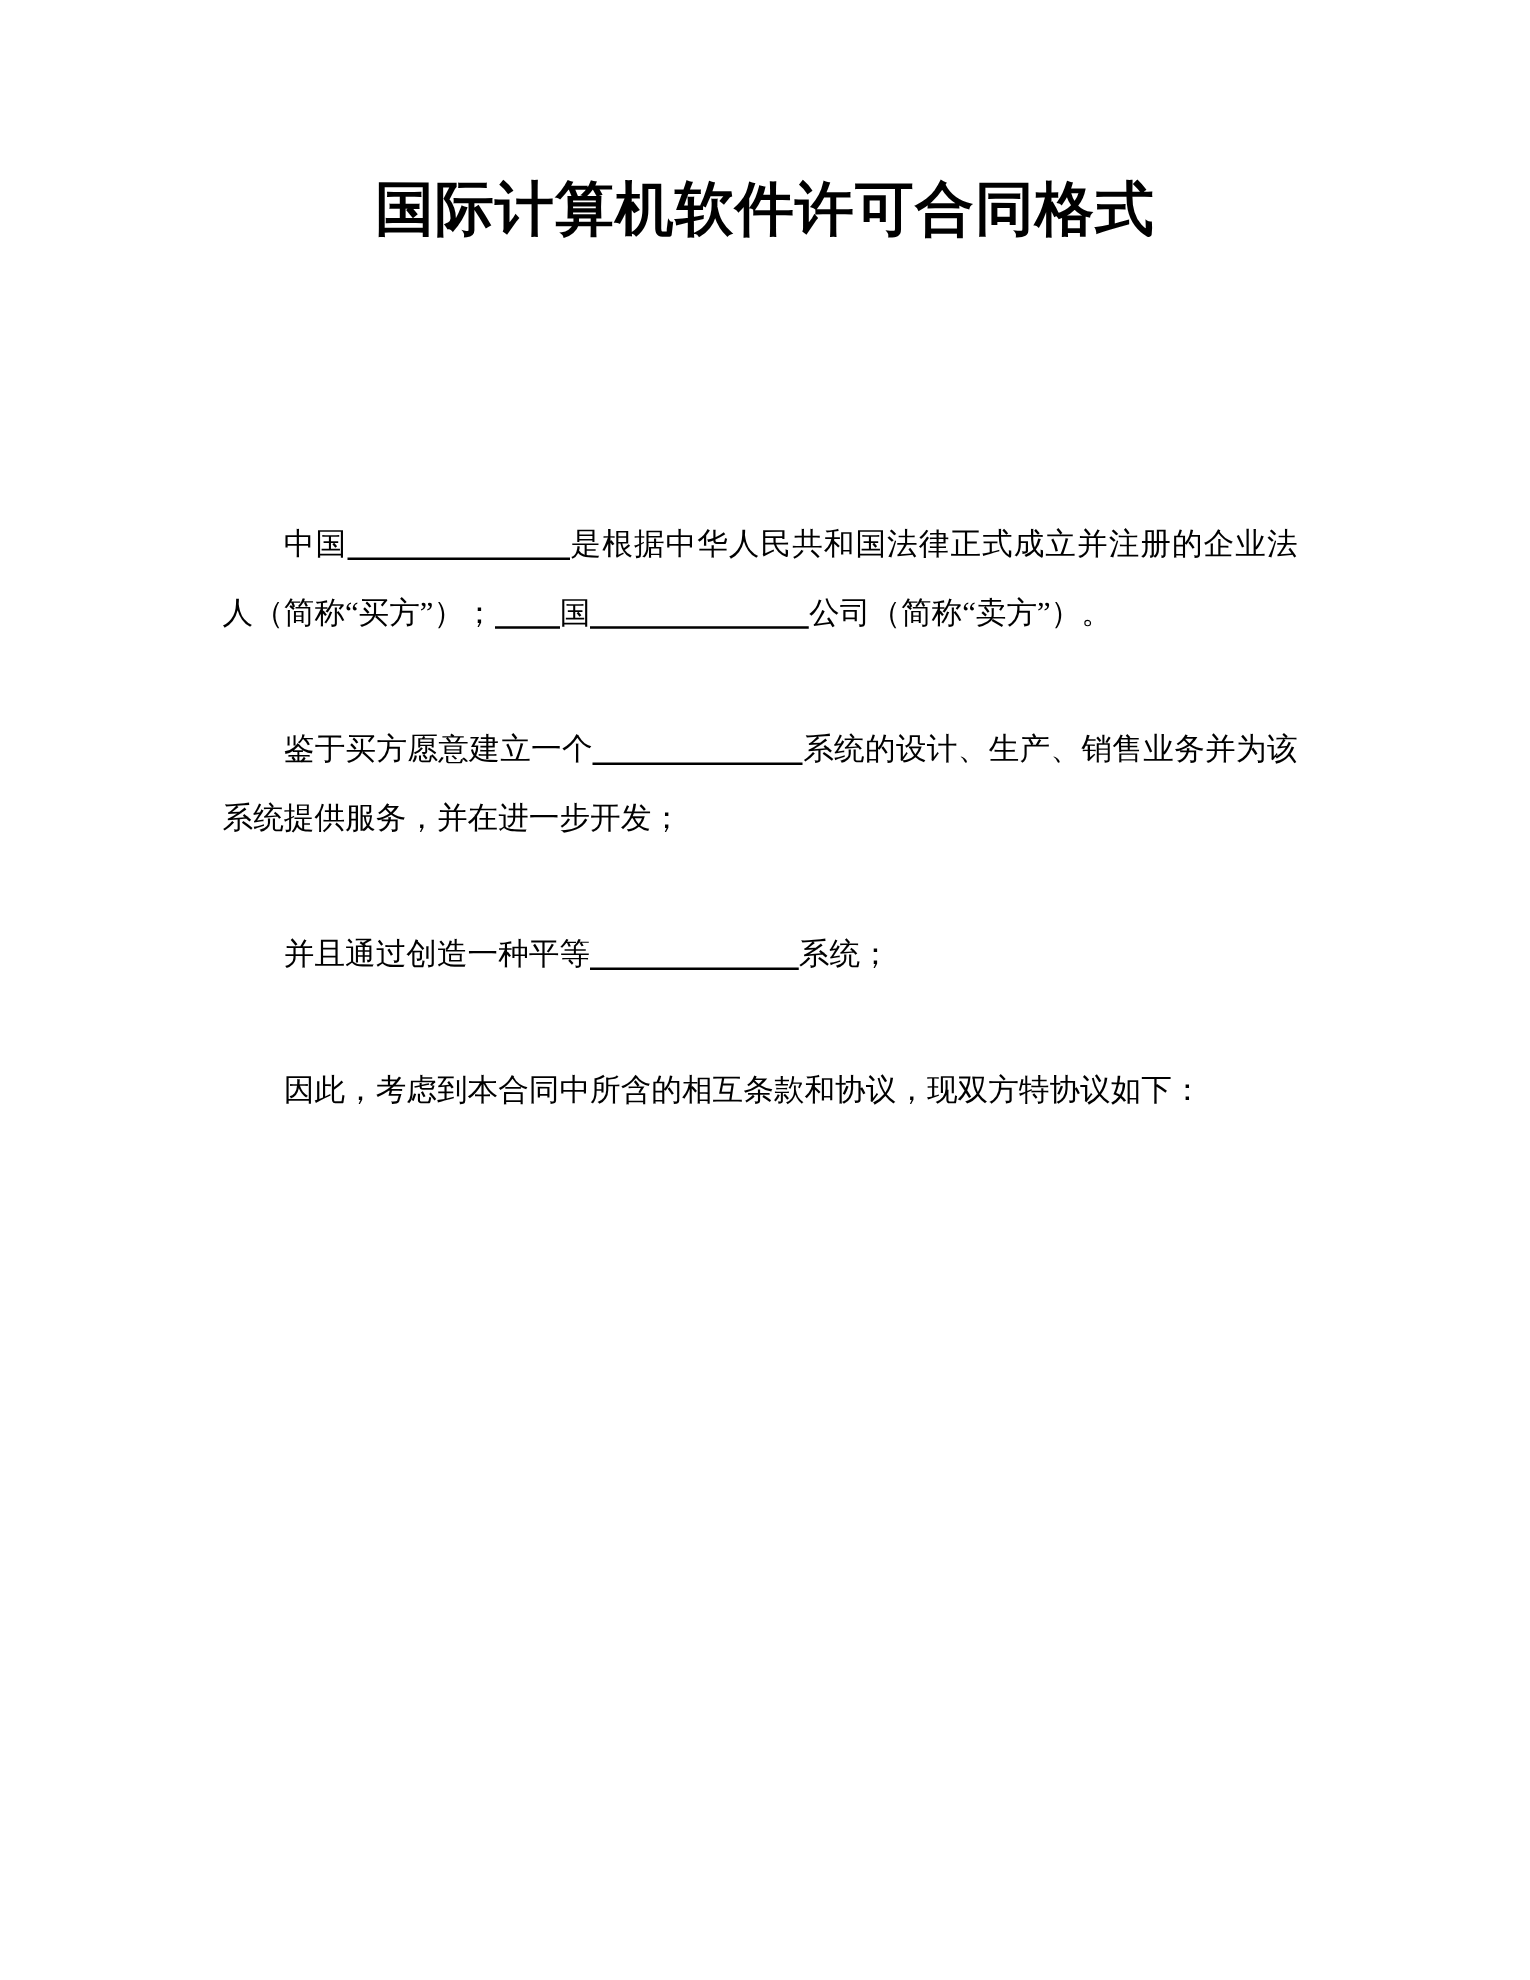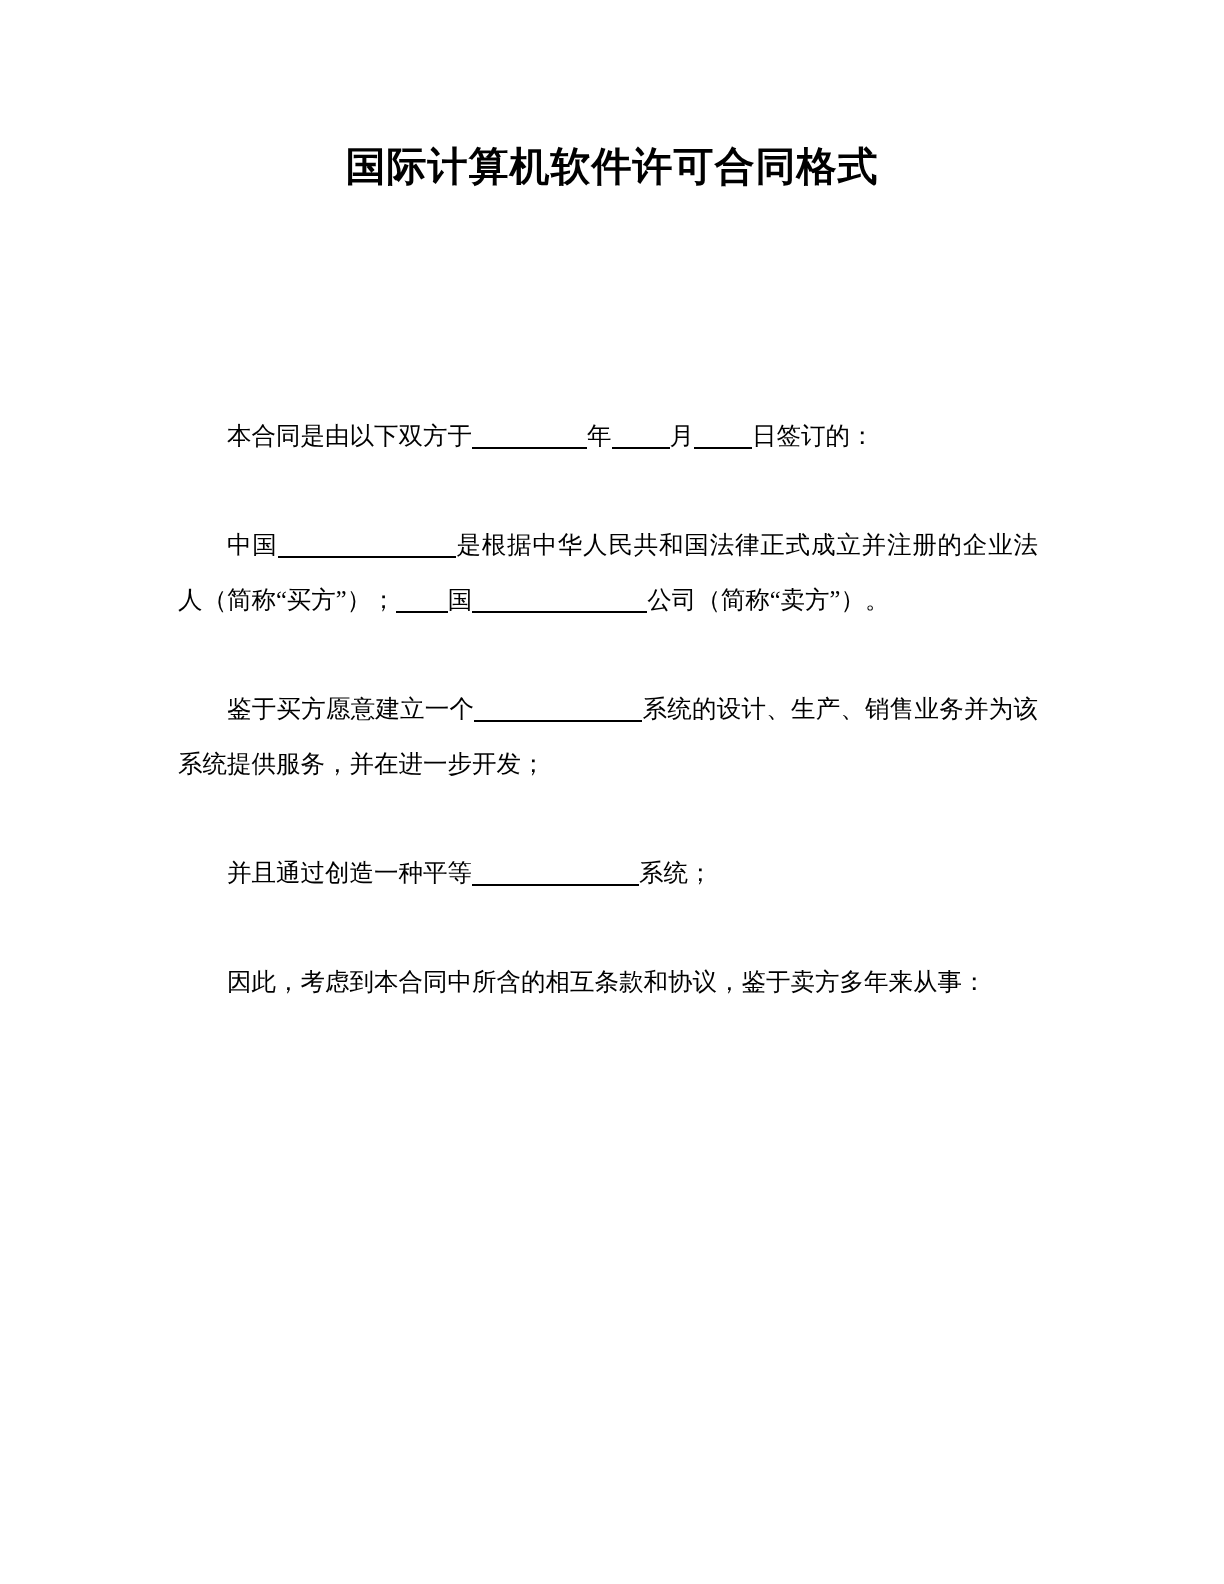--- a/index.html
+++ b/index.html
@@ -13,21 +13,21 @@
     height: 1584px;
     background: #ffffff;
     color: #000000;
     overflow: hidden;
     font-family: "Liberation Serif", "DejaVu Serif", serif;
   }
   .doc-title {
     margin: 139px 0 214px 0;
     font-family: "Liberation Sans", "DejaVu Sans", sans-serif;
     font-weight: 700;
-    font-size: 40px;
+    font-size: 47px;
     line-height: 55px;
     text-align: center;
     letter-spacing: 1px;
   }
   .content {
     padding: 0 186px 0 178px;
   }
   .para {
     margin: 0 0 54px 0;
     font-size: 24.5px;
@@ -46,20 +46,19 @@
     vertical-align: -5px;
   }
 </style>
 </head>
 <body>
 
 <div class="page">
   <h1 class="doc-title">国际计算机软件许可合同格式</h1>
   <div class="content">
     <div>
-        <p class="para"><span>本合同是由以下双方于</span><span class="blank" style="width: 115px;"></span><span>年</span><span class="blank" style="width: 58px;"></span><span>月</span><span class="blank" style="width: 58px;"></span><span>日签订的：</span></p>
         <p class="para"><span>中国</span><span class="blank" style="width: 178px;"></span><span>是根据中华人民共和国法律正式成立并注册的企业法人（简称“买方”）；</span><span class="blank" style="width: 52px;"></span><span>国</span><span class="blank" style="width: 175px;"></span><span>公司（简称“卖方”）。</span></p>
         <p class="para"><span>鉴于买方愿意建立一个</span><span class="blank" style="width: 168px;"></span><span>系统的设计、生产、销售业务并为该系统提供服务，并在进一步开发；</span></p>
         <p class="para"><span>并且通过创造一种平等</span><span class="blank" style="width: 167px;"></span><span>系统；</span></p>
-        <p class="para"><span>因此，考虑到本合同中所含的相互条款和协议，鉴于卖方多年来从事：</span></p>
+        <p class="para"><span>因此，考虑到本合同中所含的相互条款和协议，现双方特协议如下：</span></p>
       </div>
   </div>
 </div>
 
 </body></html>

